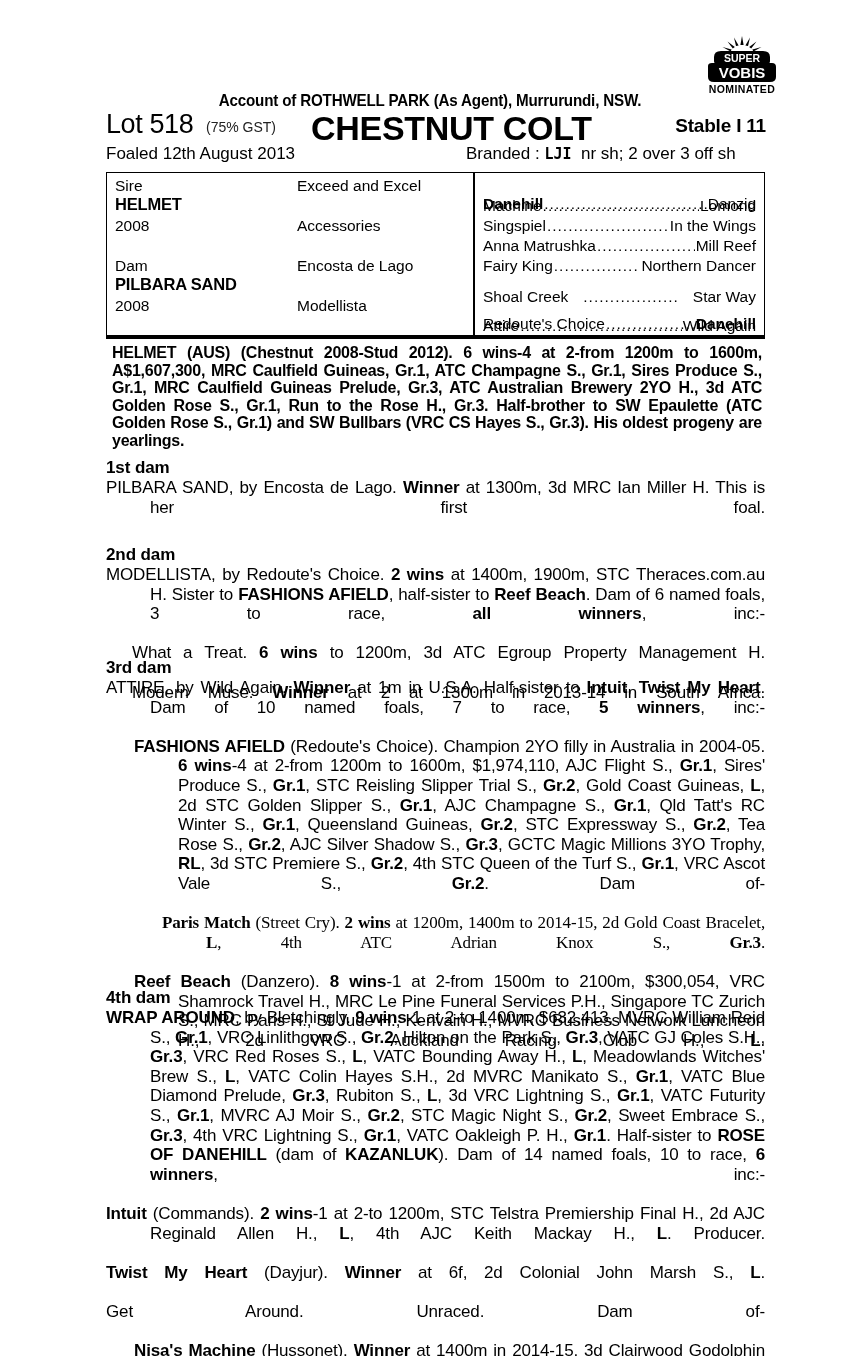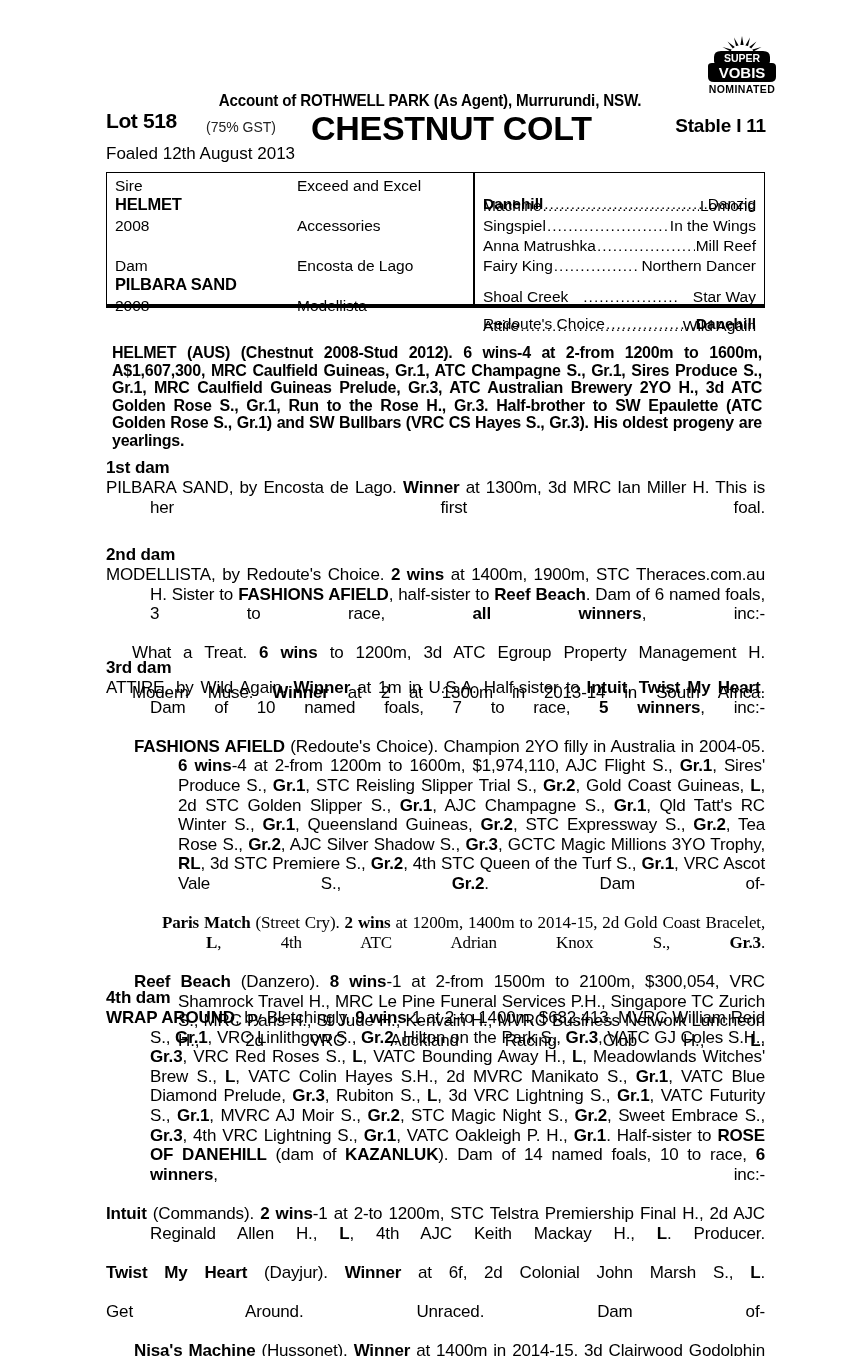--- a/index.html
+++ b/index.html
@@ -51,22 +51,22 @@
     position: absolute;
     left: 106px;
     top: 112px;
     width: 660px;
     height: 30px;
   }
   .lot-label {
     position: absolute;
     left: 0;
     top: -3px;
-    font-weight: bold;
-    font-size: 21px;
+    font-weight: normal;
+    font-size: 27px;
     letter-spacing: -0.4px;
   }
   .gst-label {
     position: absolute;
     left: 100px;
     top: 7px;
     font-size: 14px;
     color: #222;
   }
   .colour-sex {
@@ -97,21 +97,21 @@
   .foaled-text { position: absolute; left: 0; top: 0; }
   .branded-text { position: absolute; left: 360px; top: 0; white-space: pre; }
   .brand-mark { font-family: "DejaVu Sans Mono", monospace; font-size: 15px; font-weight: bold; }
 
   
   .ped-table {
     position: absolute;
     left: 106px;
     top: 172px;
     width: 659px;
-    height: 136px;
+    height: 167px;
     border-top: 1.5px solid #000;
     border-left: 1.5px solid #000;
     border-right: 1.5px solid #000;
     border-bottom: 4px solid #000;
     box-sizing: border-box;
   }
   .ped-divider {
     position: absolute;
     left: 366px;
     top: 0;
@@ -229,20 +229,21 @@
 
   <div class="lot-row">
     <span class="lot-label">Lot 518</span>
     <span class="gst-label">(75% GST)</span>
     <span class="colour-sex">CHESTNUT COLT</span>
     <span class="stable-label">Stable I 11</span>
   </div>
 
   <div class="foaled-row">
     <span class="foaled-text">Foaled 12th August 2013</span>
+    <span class="branded-text"><span>Branded : </span><span class="brand-mark">LJI</span><span>  nr sh; 2 over 3 off sh</span></span>
   </div>
 
   <div class="ped-table">
     <div class="ped-divider"></div>
 
     <div class="ped-col-left">
       <div class="ped-line ped-lab" style="top:3px;">Sire</div>
       <div class="ped-line ped-lab pc-name" style="top:22px;">HELMET</div>
       <div class="ped-line ped-lab" style="top:43px;">2008</div>
       <div class="ped-line ped-mid" style="top:3px;">Exceed and Excel</div>

